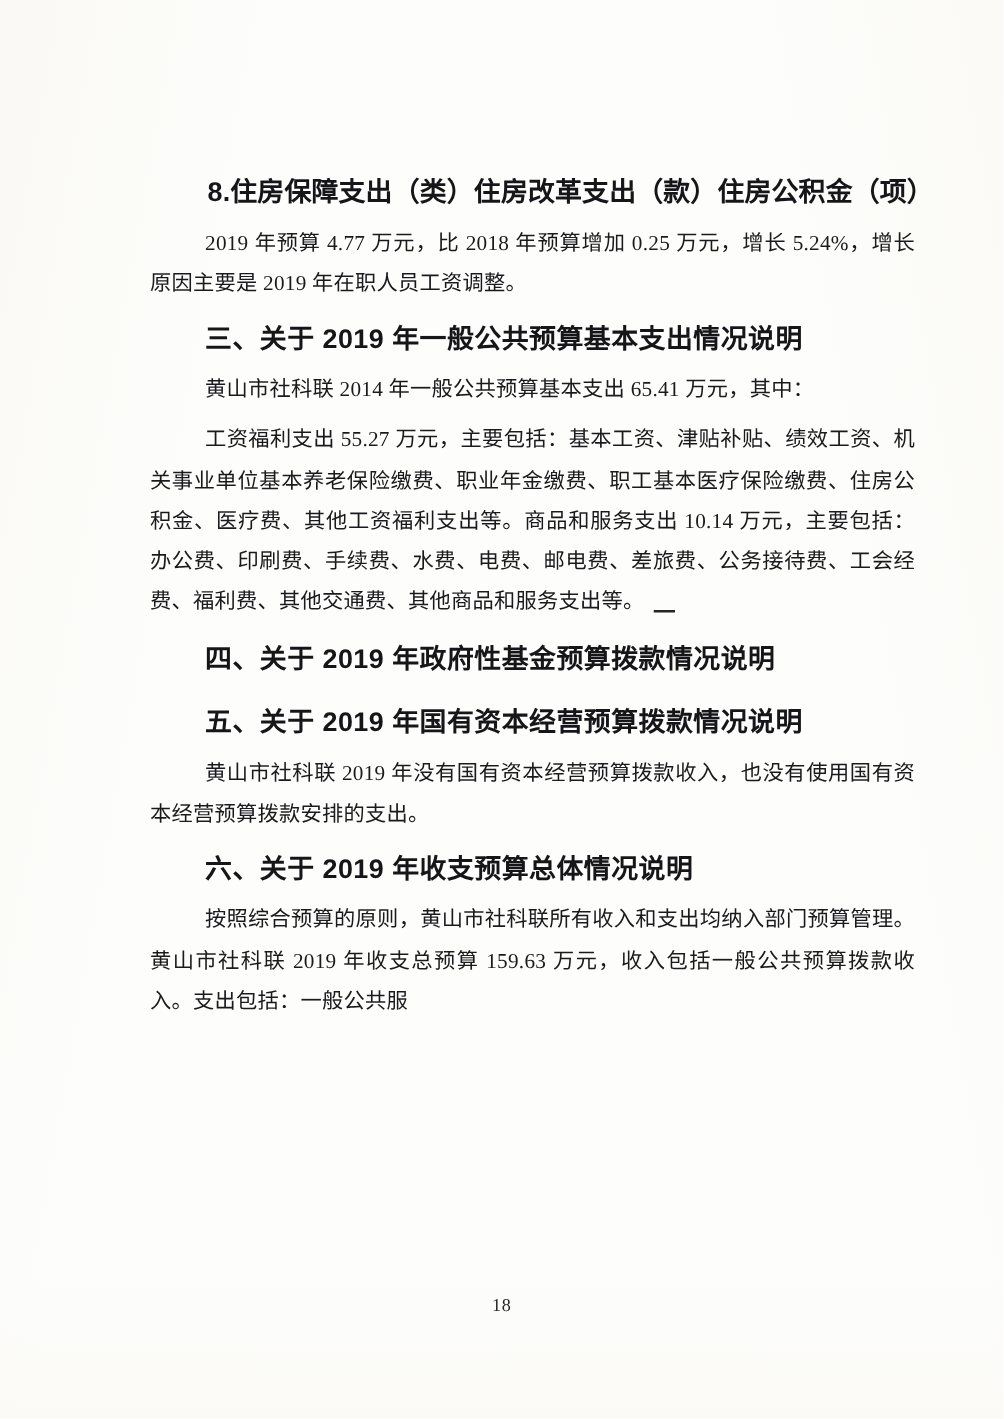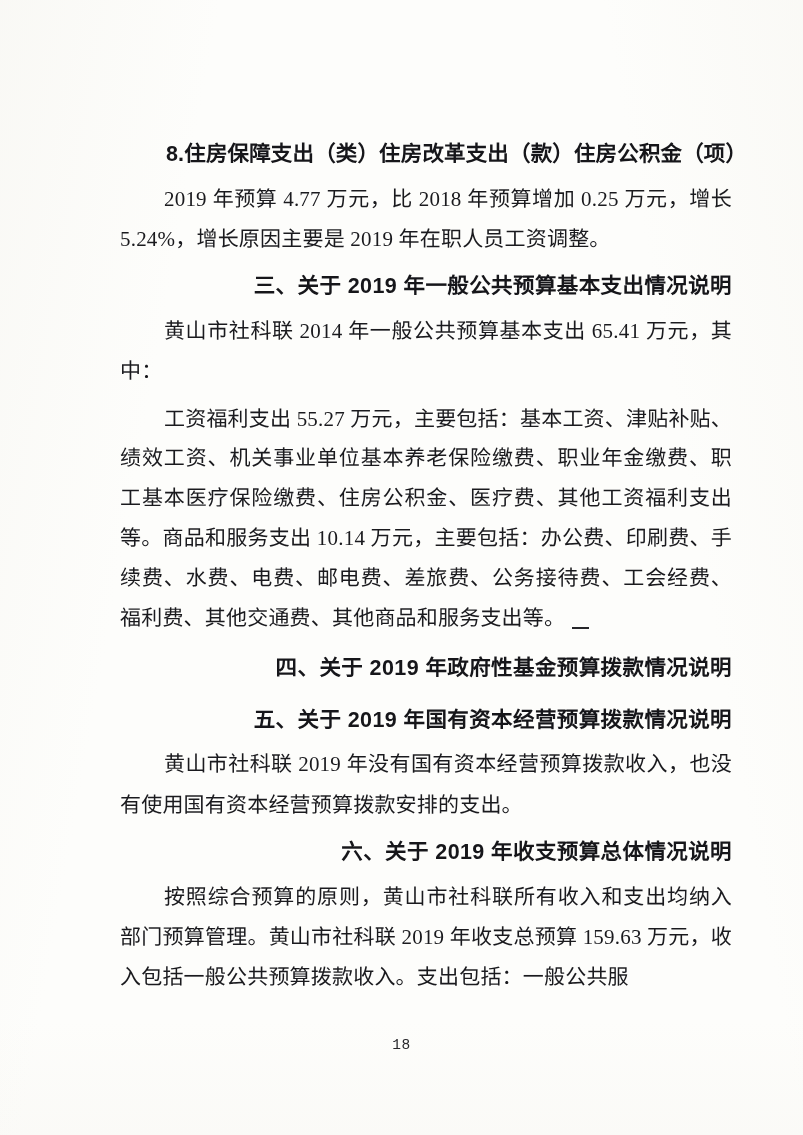--- a/index.html
+++ b/index.html
@@ -36,29 +36,28 @@
   .heading {
     font-family: "Liberation Sans", "DejaVu Sans", sans-serif;
     font-weight: bold;
     font-size: 21.5px;
     line-height: 1.52;
     color: #16161a;
     text-indent: 44px;
     letter-spacing: 0.4px;
     margin: 0;
     white-space: nowrap;
-    text-align: right;
   }
   .heading.first {
     text-indent: 46px;
     letter-spacing: 0.15px;
   }
   .para {
     font-family: "Liberation Serif", "DejaVu Serif", serif;
-    font-size: 21px;
+    font-size: 17px;
     line-height: 1.92;
     color: #1a1a1e;
     text-align: justify;
     text-justify: inter-character;
     text-indent: 44px;
     letter-spacing: 0.2px;
     margin: 0;
   }
   .para.tight { line-height: 1.9; }
   .gap-sm { height: 8px; }
@@ -70,21 +69,21 @@
     border-bottom: 2px solid #26262a;
     vertical-align: -4px;
     margin-left: 7px;
   }
   .page-number {
     position: absolute;
     left: 0;
     right: 0;
     top: 1037px;
     text-align: center;
-    font-family: Liberation Mono, monospace;
+    font-family: Liberation Serif, serif;
     font-size: 14.5px;
     color: #27272b;
     letter-spacing: 0.6px;
   }
 </style>
 </head>
 <body>
 
 <div class="page">
   <div class="scan-tint"></div>

